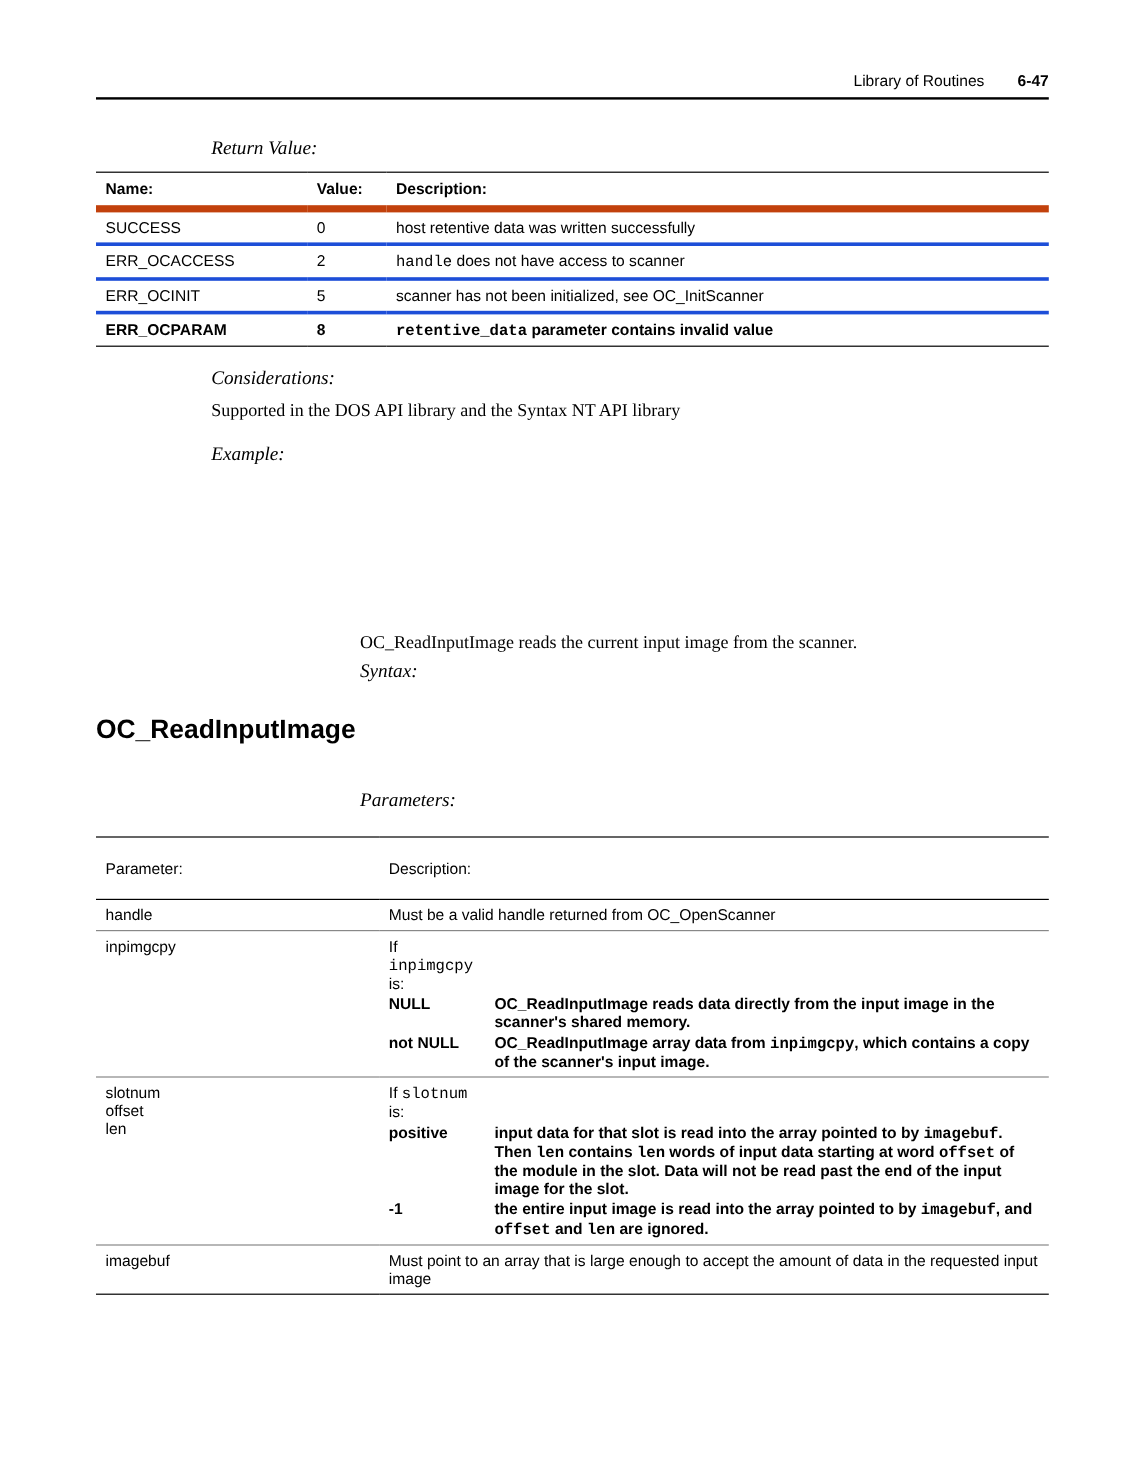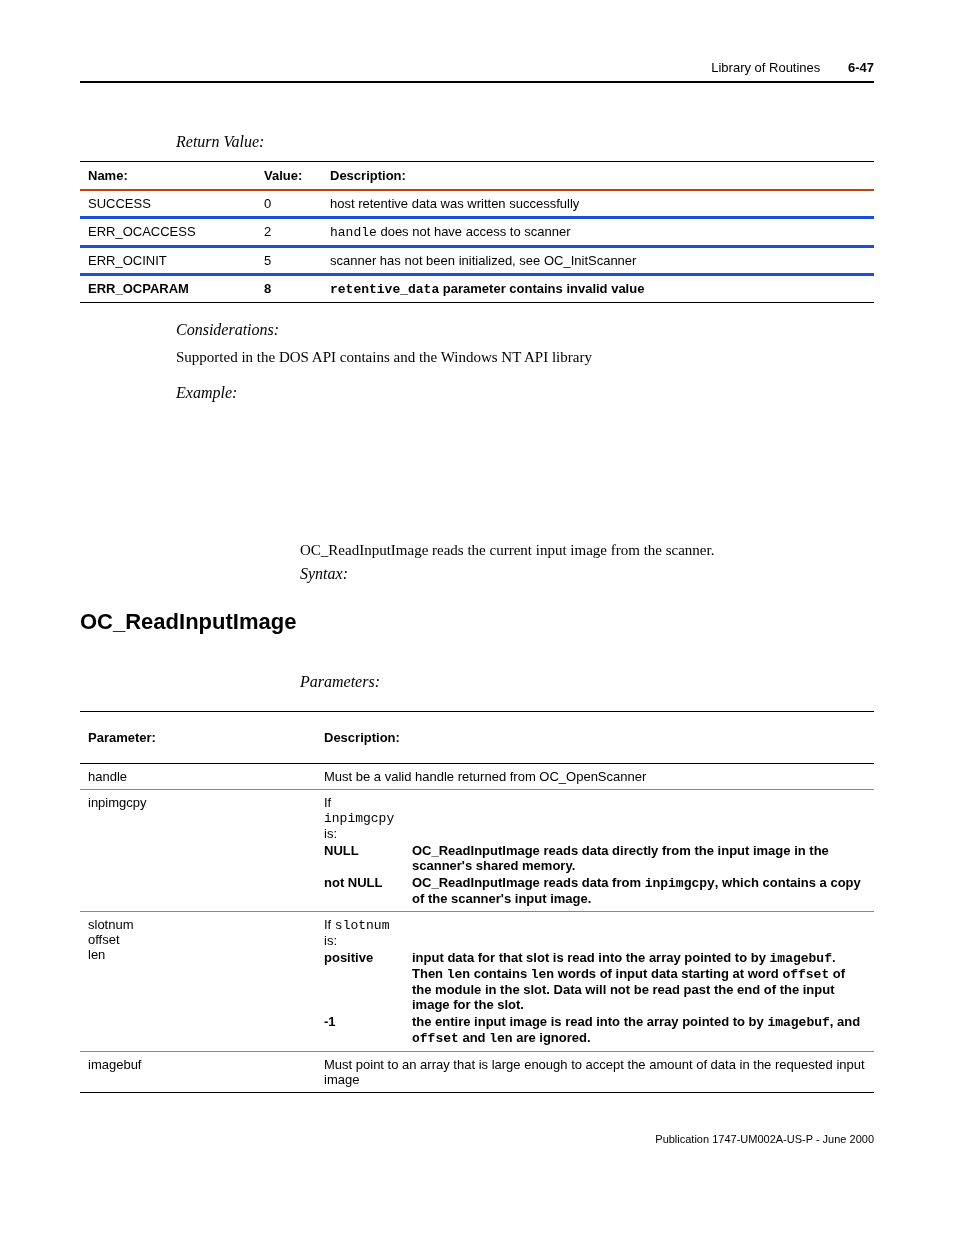--- a/index.html
+++ b/index.html
@@ -26,21 +26,21 @@
       font-size: 13px;
       padding-bottom: 6px;
     }
 
     .header-row .page-num {
       font-weight: bold;
       margin-left: 24px;
     }
 
     .content {
-      margin-top: 50px;
+      margin-top: 32px;
     }
 
     .section-label {
       font-style: italic;
       font-family: Georgia, serif;
       font-size: 16px;
       margin-left: 96px;
       margin-bottom: 10px;
       margin-top: 18px;
     }
@@ -49,21 +49,21 @@
       border-collapse: collapse;
       width: 100%;
       font-family: Arial, Helvetica, sans-serif;
       font-size: 13px;
     }
 
     table.data-table th {
       text-align: left;
       font-weight: bold;
       border-top: 1px solid #000;
-      border-bottom: 2px solid #c2410c;
+      border-bottom: 6px solid #c2410c;
       padding: 6px 8px;
     }
 
     table.data-table td {
       border-bottom: 3px solid #1d4ed8;
       padding: 5px 8px;
       vertical-align: top;
     }
     table.data-table tr:last-child td {
       border-bottom: 1px solid #000;
@@ -120,21 +120,21 @@
     table.params-table {
       border-collapse: collapse;
       width: 100%;
       font-family: Arial, Helvetica, sans-serif;
       font-size: 13px;
       margin-top: 10px;
     }
 
     table.params-table th {
       text-align: left;
-      font-weight: bold;
+      font-weight: normal;
       border-top: 1px solid #000;
       border-bottom: 1px solid #000;
       padding: 18px 8px;
       vertical-align: top;
     }
 
     table.params-table td {
       border-bottom: 1px solid #888;
       padding: 5px 8px;
       vertical-align: top;
@@ -208,21 +208,21 @@
         </tr>
         <tr>
           <td>ERR_OCPARAM</td>
           <td>8</td>
           <td><span class="code">retentive_data</span><span> parameter contains invalid value</span></td>
         </tr>
       </tbody>
     </table>
 
     <div class="section-label">Considerations:</div>
-    <div class="body-text">Supported in the DOS API contains and the Windows NT API library</div>
+    <div class="body-text">Supported in the DOS API library and the Syntax NT API library</div>
 
     <div class="section-label">Example:</div>
 
     <div class="two-col">
       <div class="left-col">
         <div class="func-name">OC_ReadInputImage</div>
       </div>
       <div class="right-col">
         <p class="intro">OC_ReadInputImage reads the current input image from the scanner.</p>
         <div class="section-label first">Syntax:</div>
@@ -250,21 +250,21 @@
           <td>inpimgcpy</td>
           <td>
             <div class="cond-header">
               <div><span>If</span> <span class="code">inpimgcpy</span> <span>is:</span></div>
               <div></div>
             </div>
             <div class="cond-table">
               <div>NULL</div>
               <div>OC_ReadInputImage reads data directly from the input image in the scanner's shared memory.</div>
               <div>not NULL</div>
-              <div><span>OC_ReadInputImage reads data from </span><span class="code">inpimgcpy</span><span>, which contains a copy of the scanner's input image.</span></div>
+              <div><span>OC_ReadInputImage array data from </span><span class="code">inpimgcpy</span><span>, which contains a copy of the scanner's input image.</span></div>
             </div>
           </td>
         </tr>
 
         <tr>
           <td>
             <div>slotnum</div>
             <div>offset</div>
             <div>len</div>
           </td>
@@ -286,16 +286,15 @@
           </td>
         </tr>
 
         <tr>
           <td>imagebuf</td>
           <td>Must point to an array that is large enough to accept the amount of data in the requested input image</td>
         </tr>
       </tbody>
     </table>
 
-    <div class="footer">Publication 1747-UM002A-US-P - June 2000</div>
 
   </div>
 </div>
 
 </body></html>

